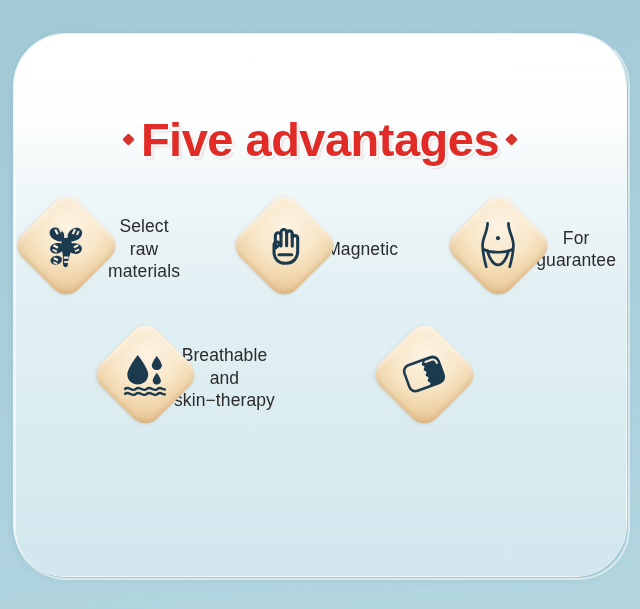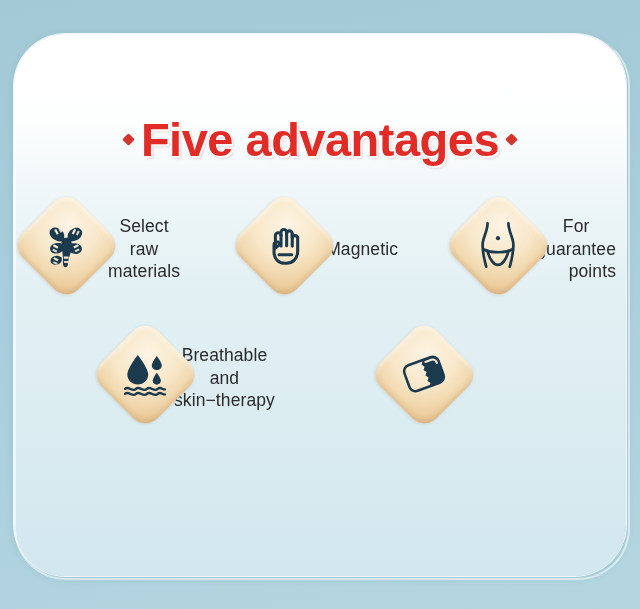--- a/index.html
+++ b/index.html
@@ -140,21 +140,21 @@
   }
 
   .feature-label {
     margin-top: 8px;
     text-align: center;
     font-size: 17.5px;
     line-height: 1.28;
     color: #2b2b2b;
     letter-spacing: 0.1px;
   }
-  .feature-label .l2 { display: block; text-align: right; }
+  .feature-label .l2 { display: block; }
 </style>
 </head>
 <body>
 
 <div class="canvas">
 
   <div class="card">
 
     <div class="title-row">
       <span class="diamond-dot"></span>
@@ -226,21 +226,20 @@
                 <path d="M20.5 8 C20.5 17, 15 24, 15 32 C15 42, 17.5 50, 19 56"></path>
                 <path d="M43.5 8 C43.5 17, 49 24, 49 32 C49 42, 46.5 50, 45 56"></path>
                 <path d="M16.5 37 C23 41, 41 41, 47.5 37"></path>
                 <path d="M20.5 38.5 C22.5 48, 27.5 54, 32 54 C36.5 54, 41.5 48, 43.5 38.5"></path>
               </g>
               <circle cx="32" cy="24.5" r="2.3" fill="#1c3a4e"></circle>
             </svg>
           </div>
           <div class="feature-label">
             <span>For guarantee</span>
-            <span class="l2">points</span>
           </div>
         </div>
 
       </div>
 
       <div class="row row-2">
 
         <div class="feature">
           <div class="badge-wrap">
             <div class="badge"></div>

